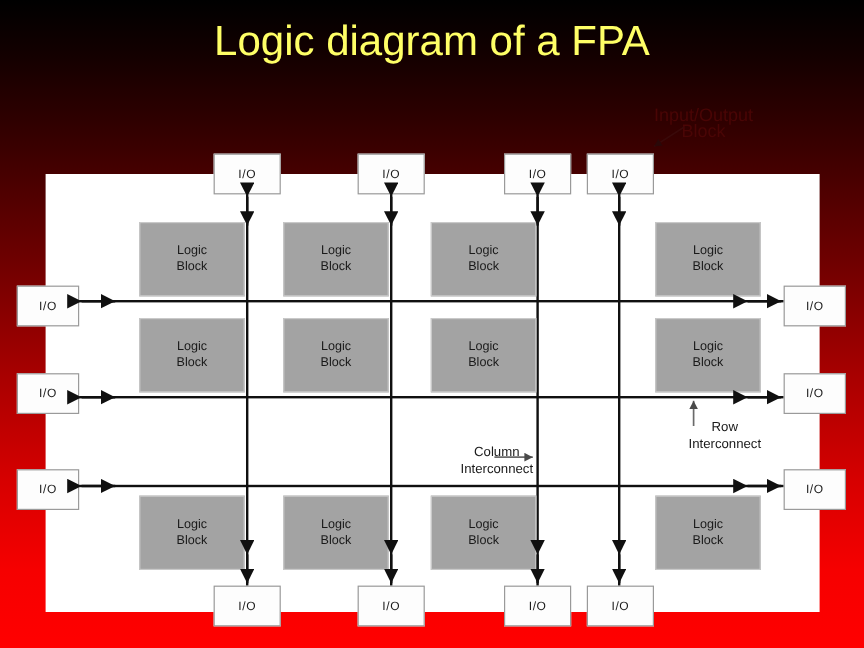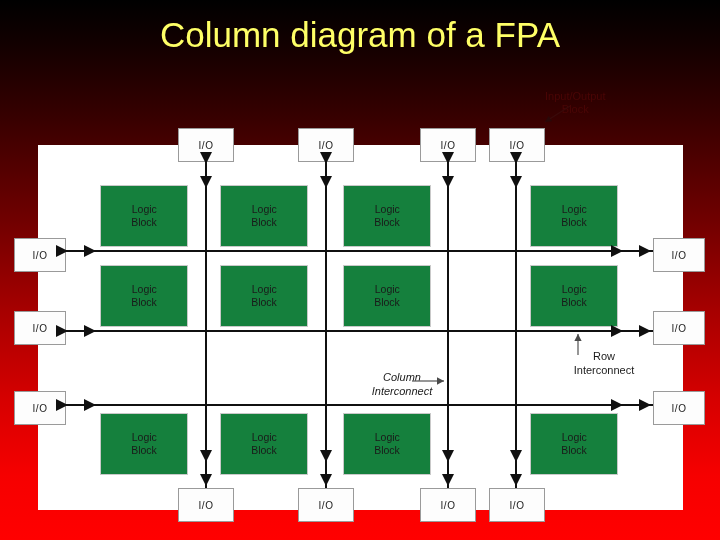--- a/index.html
+++ b/index.html
@@ -61,30 +61,31 @@
     box-sizing: border-box;
     font-size: 10px;
     color: #1a1a1a;
     display: flex;
     align-items: center;
     justify-content: center;
     letter-spacing: 0.5px;
   }
   .logic {
     position: absolute;
-    background: #15803d;
+    background: #a3a3a3;
     border: 1px solid #c9c9c9;
     box-sizing: border-box;
     font-size: 10.5px;
     line-height: 13px;
     color: #1a1a1a;
     display: flex;
     align-items: center;
     justify-content: center;
-    text-align: right;
+    text-align: center;
+    margin-left: 16px;
   }
 
   
   .vline {
     position: absolute;
     width: 2px;
     background: #101010;
   }
   .hline {
     position: absolute;
@@ -96,42 +97,42 @@
   .annot {
     position: absolute;
     font-size: 11px;
     line-height: 14px;
     color: #1a1a1a;
     text-align: center;
     white-space: nowrap;
   }
   #io-annot {
     position: absolute;
-    font-size: 11px;
+    font-size: 15px;
     line-height: 13px;
     color: #4a0505;
     text-align: center;
     white-space: nowrap;
   }
 
   svg.ov {
     position: absolute;
     left: 0;
     top: 0;
     width: 720px;
     height: 540px;
     pointer-events: none;
   }
 </style>
 </head>
 <body>
 
 <div id="slide">
 
-  <div id="title">Column diagram of a FPA</div>
+  <div id="title">Logic diagram of a FPA</div>
 
   <div id="io-annot" style="left:545px; top:90px;">
     <span>Input/Output</span><br>
     <span>Block</span>
   </div>
 
   <div id="panel">
 
     <div class="vline" style="left:167px; top:0px; height:365px;"></div>
     <div class="vline" style="left:287px; top:0px; height:365px;"></div>
@@ -174,21 +175,21 @@
     <div class="logic" style="left:182px; top:268px; width:88px; height:62px;">
       <span><span>Logic</span><br><span>Block</span></span>
     </div>
     <div class="logic" style="left:305px; top:268px; width:88px; height:62px;">
       <span><span>Logic</span><br><span>Block</span></span>
     </div>
     <div class="logic" style="left:492px; top:268px; width:88px; height:62px;">
       <span><span>Logic</span><br><span>Block</span></span>
     </div>
 
-    <div class="annot" style="left:304px; top:225px; width:120px;font-style:italic;">
+    <div class="annot" style="left:316px; top:225px; width:120px;">
       <span>Column</span><br>
       <span>Interconnect</span>
     </div>
 
     <div class="annot" style="left:506px; top:204px; width:120px;">
       <span>Row</span><br>
       <span>Interconnect</span>
     </div>
 
   </div>

